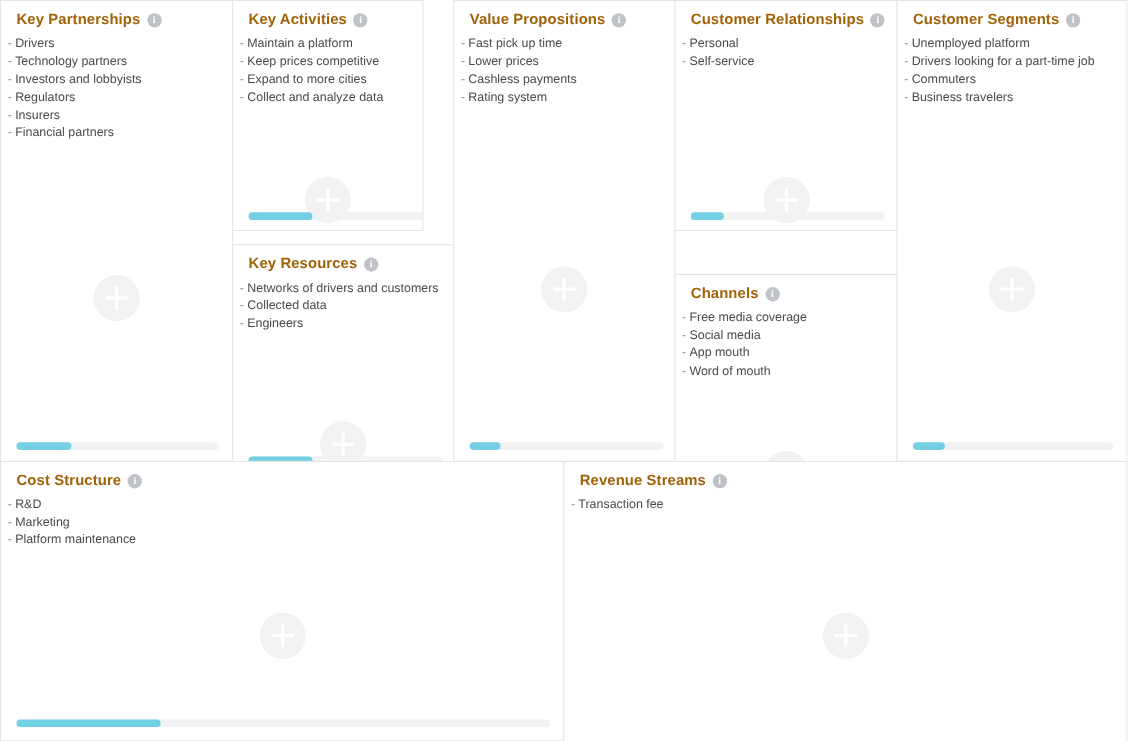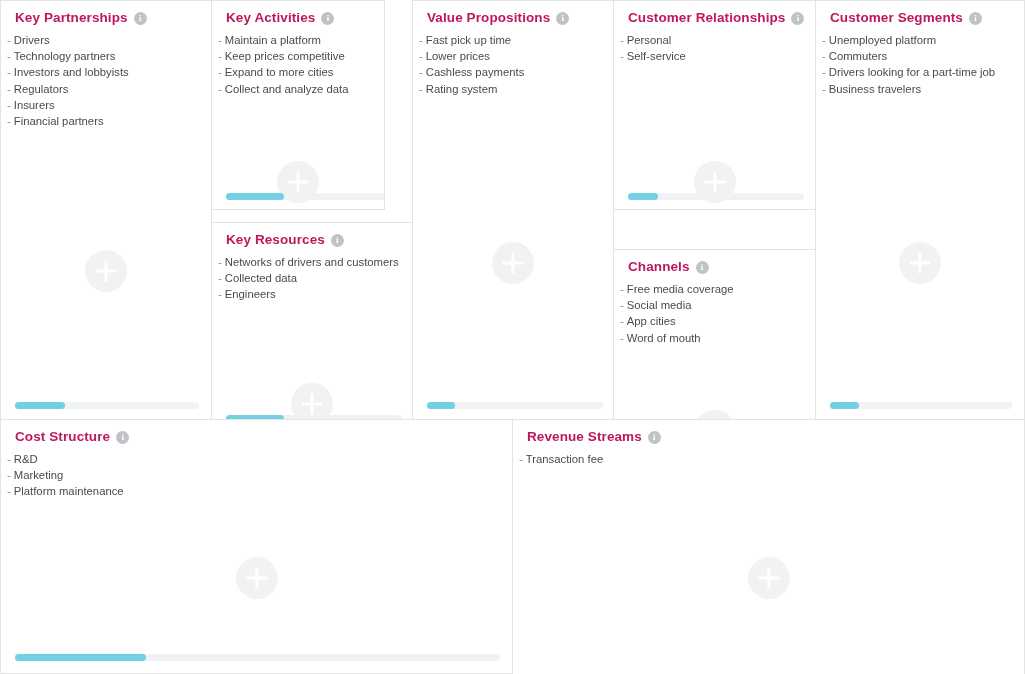--- a/index.html
+++ b/index.html
@@ -30,21 +30,21 @@
   .card-head {
     display: flex;
     align-items: center;
     padding: 9px 0 0 14px;
     gap: 6px;
   }
 
   .card-title {
     font-size: 13.5px;
     font-weight: bold;
-    color: #be185d;
+    color: #a16207;
     letter-spacing: 0.1px;
     white-space: nowrap;
   }
 
   
   .info-icon {
     width: 13px;
     height: 13px;
     border-radius: 50%;
     background: #bfc3c7;
@@ -235,40 +235,40 @@
   <div class="card" id="card-channels">
     <div class="card-head">
       <span class="card-title">Channels</span>
       <span class="info-icon">
           <i>i</i>
         </span>
     </div>
     <ul class="items">
       <li><span class="dash">-</span><span>Free media coverage</span></li>
       <li><span class="dash">-</span><span>Social media</span></li>
-      <li><span class="dash">-</span><span>App cities</span></li>
+      <li><span class="dash">-</span><span>App mouth</span></li>
       <li><span class="dash">-</span><span>Word of mouth</span></li>
     </ul>
     <div class="plus-btn" style="top:160px;"></div>
     <div class="progress" style="bottom:10px; width:176px;">
       <div class="fill" style="width: 33%;"></div>
     </div>
   </div>
 
   <div class="card" id="card-customer-segments">
     <div class="card-head">
       <span class="card-title">Customer Segments</span>
       <span class="info-icon">
           <i>i</i>
         </span>
     </div>
     <ul class="items">
       <li><span class="dash">-</span><span>Unemployed platform</span></li>
+      <li><span class="dash">-</span><span>Drivers looking for a part-time job</span></li>
       <li><span class="dash">-</span><span>Commuters</span></li>
-      <li><span class="dash">-</span><span>Drivers looking for a part-time job</span></li>
       <li><span class="dash">-</span><span>Business travelers</span></li>
     </ul>
     <div class="plus-btn" style="top:241px;"></div>
     <div class="progress" style="bottom:10px; width:182px;">
       <div class="fill" style="width: 16%;"></div>
     </div>
   </div>
 
   <div class="card" id="card-cost-structure">
     <div class="card-head">

